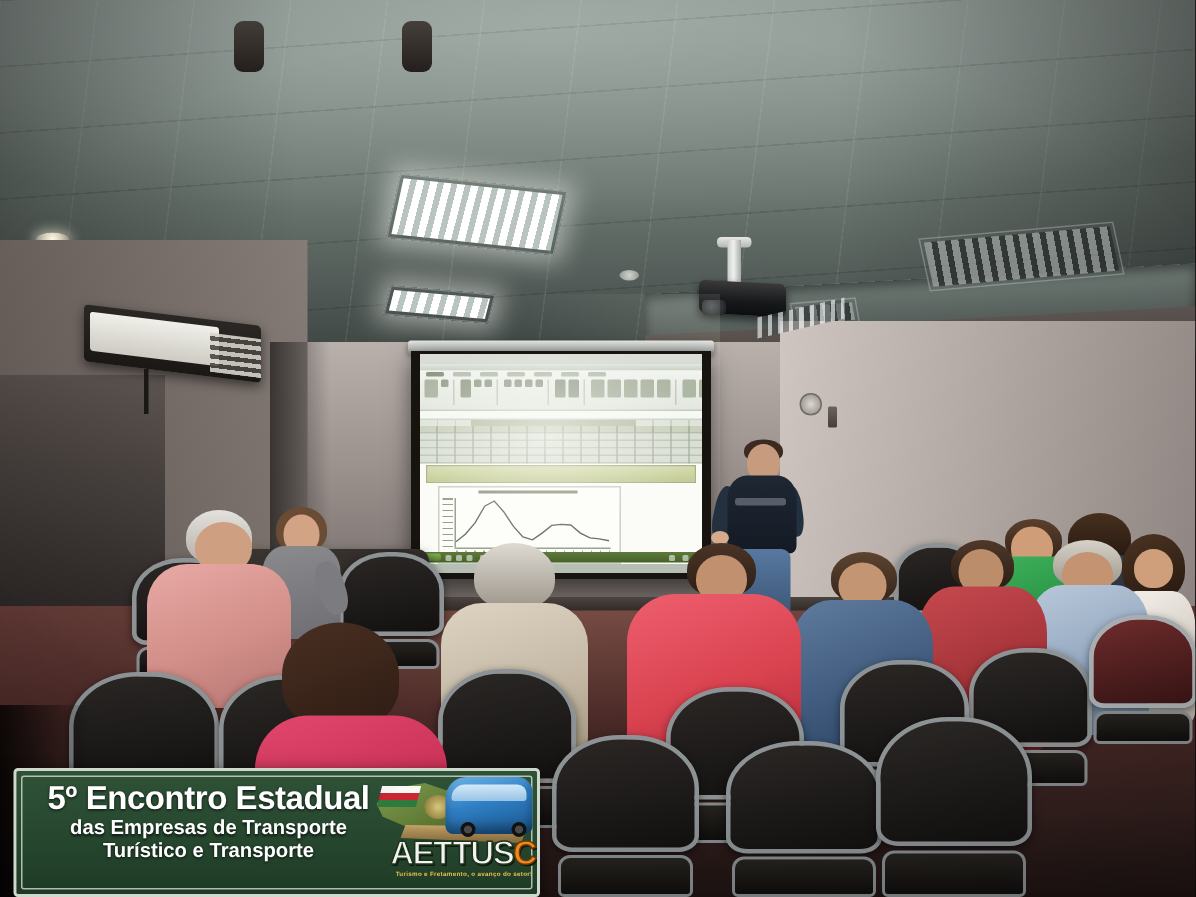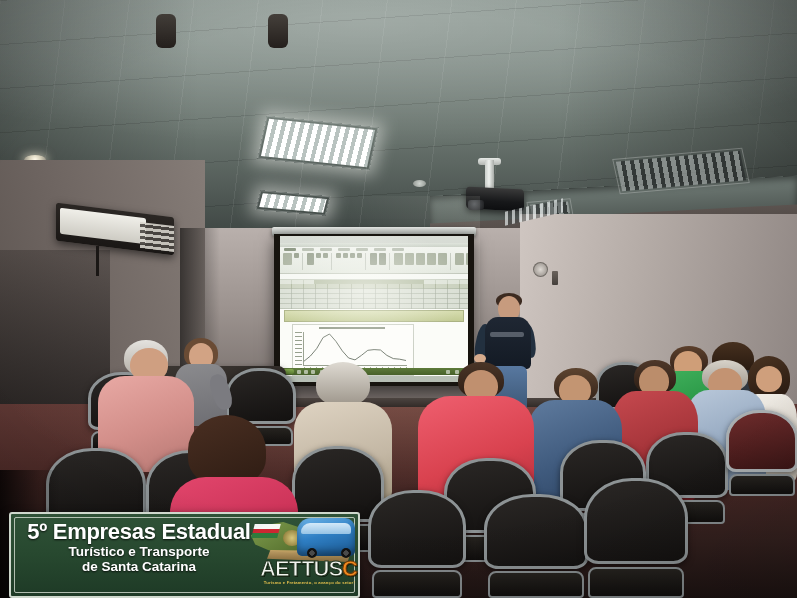--- a/index.html
+++ b/index.html
@@ -750,23 +750,23 @@
     <div class="back"></div>
     <div class="seat"></div>
   </div>
 
   <div class="vignette"></div>
   <div class="darkedge"></div>
 
   <div class="banner">
     <div class="banner-inner"></div>
     <div class="banner-text">
-      <div class="bt-1">5º Empresas Estadual</div>
+      <div class="bt-1">5º Encontro Estadual</div>
+      <div class="bt-2">das Empresas de Transporte</div>
       <div class="bt-3">Turístico e Transporte</div>
-      <div class="bt-4">de Santa Catarina</div>
     </div>
     <div class="logo-area">
       <div class="logo-map"></div>
       <div class="logo-flag"></div>
       <div class="logo-crest"></div>
       <div class="logo-road"></div>
       <div class="logo-bus"></div>
       <div class="logo-bus-win"></div>
       <div class="logo-wheel" style="left:58px"></div>
       <div class="logo-wheel" style="left:92px"></div>

